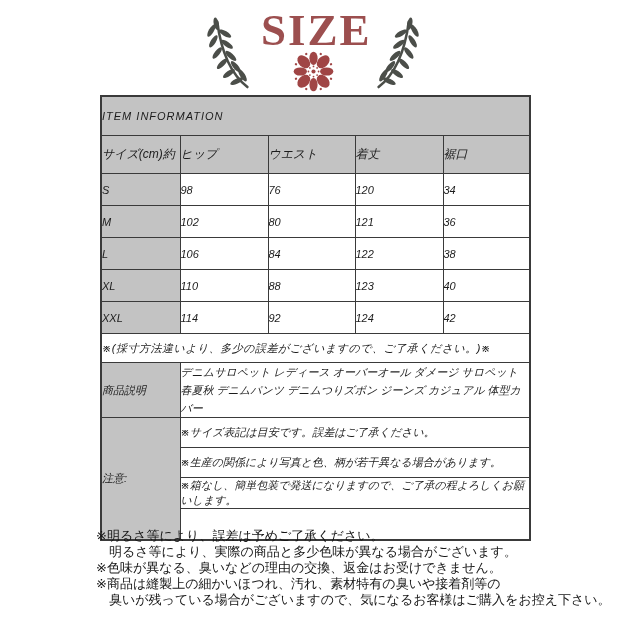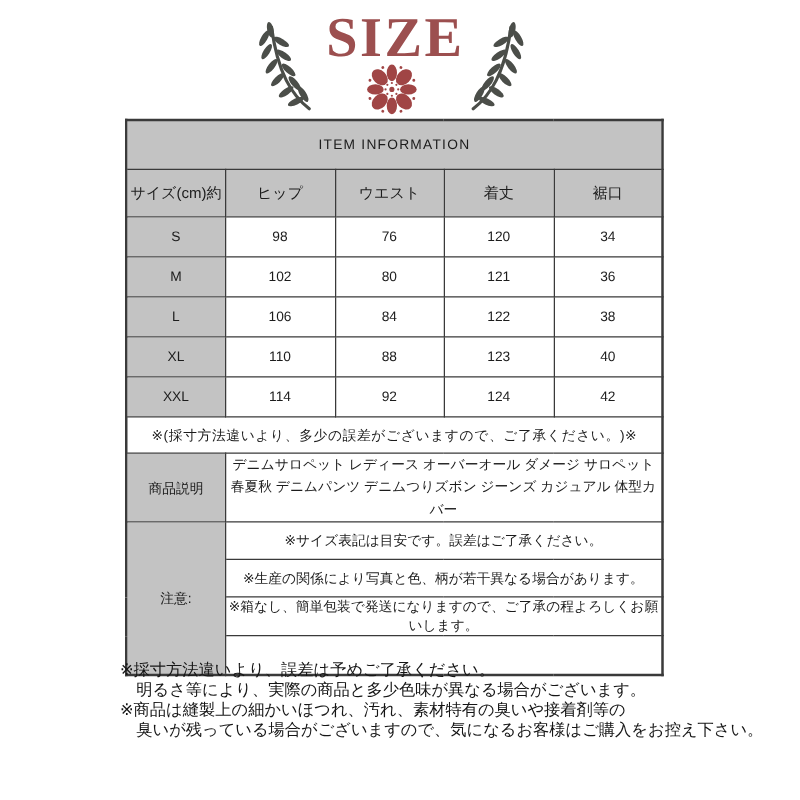--- a/index.html
+++ b/index.html
@@ -12,22 +12,22 @@
               font-size:45px;font-weight:bold;letter-spacing:2px;color:#9c4f4f;}
   .branch{position:absolute;top:16px;width:56px;height:74px;}
   .branch-left{left:198px;}
   .branch-right{left:372px;transform:scaleX(-1);}
   .flower{position:absolute;left:292px;top:50px;width:43px;height:43px;}
 
   
   table.info-table{position:absolute;left:100px;top:95px;width:429px;
                    border-collapse:collapse;table-layout:fixed;
                    border:2px solid #3a3a3a;}
-  .info-table td{border:1px solid #3a3a3a;text-align:center;vertical-align:middle;
-                 font-size:11px;padding:0;color:#1c1c1c;overflow:hidden;}
+  .info-table td{border:1px solid #3a3a3a;vertical-align:middle;
+                 font-size:11px;padding:0;color:#1c1c1c;overflow:hidden;font-style:italic;}
   .gray{background:#c3c3c3;}
   .cap{height:38px;font-size:10.5px;letter-spacing:1px;color:#222;}
   .r-head td{height:37px;font-size:12px;}
   .r-size td{height:31px;font-size:11px;}
   .note{height:28px;font-size:9px;letter-spacing:0.5px;}
   .r-desc td{height:39px;}
   .lab2{font-size:11px;}
   .desc{font-size:8.5px;line-height:1.65;padding:0 5px;word-break:break-all;}
   .cnote{text-align:left;padding:0 0 0 9px;font-size:9.5px;height:29px;margin-left:28px;}
   .r-c3 .cnote,.r-c4 td{height:30px;}
@@ -184,19 +184,20 @@
       <tr class="r-c3">
         <td colspan="4" class="cnote">※箱なし、簡単包装で発送になりますので、ご了承の程よろしくお願いします。</td>
       </tr>
       <tr class="r-c4">
         <td colspan="4"></td>
       </tr>
     </tbody>
   </table>
 
   <div class="footer">
-    <div>※採寸方法違いより、誤差は予めご了承ください。</div>
+    <div>※明るさ等により、誤差は予めご了承ください。</div>
     <div>　明るさ等により、実際の商品と多少色味が異なる場合がございます。</div>
+    <div>※色味が異なる、臭いなどの理由の交換、返金はお受けできません。</div>
     <div>※商品は縫製上の細かいほつれ、汚れ、素材特有の臭いや接着剤等の</div>
     <div>　臭いが残っている場合がございますので、気になるお客様はご購入をお控え下さい。</div>
   </div>
 
 </div>
 
 </body></html>

